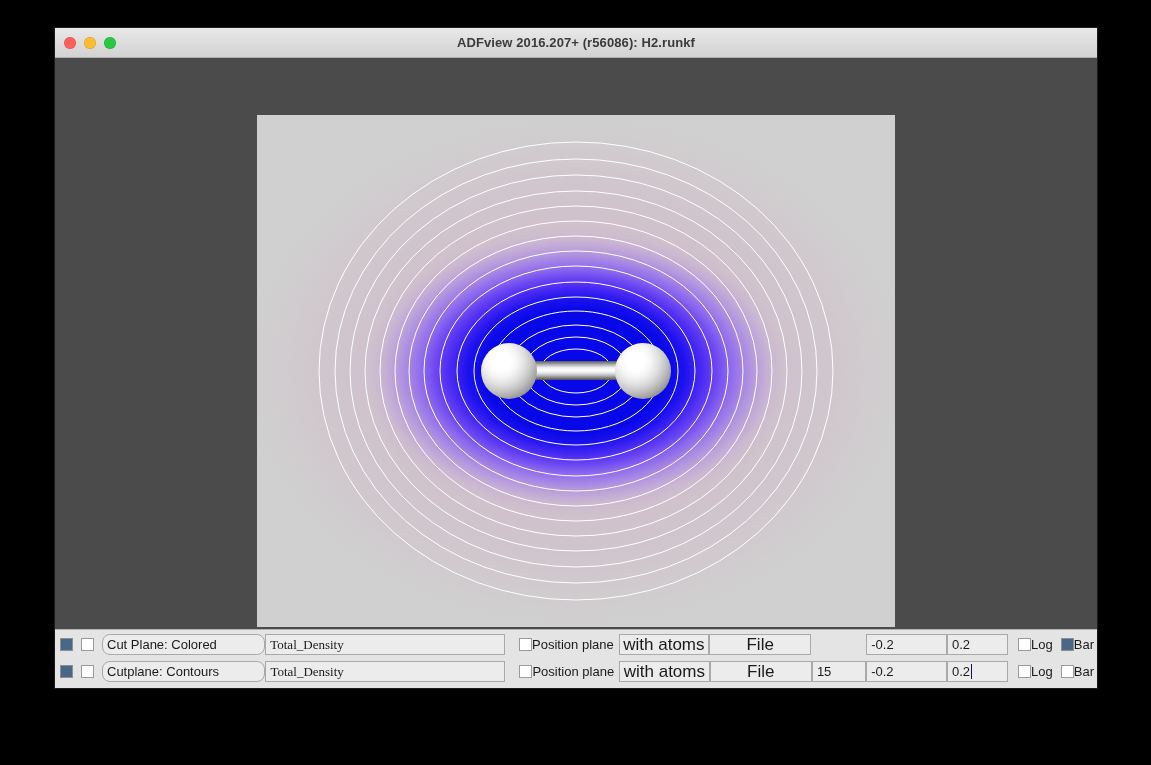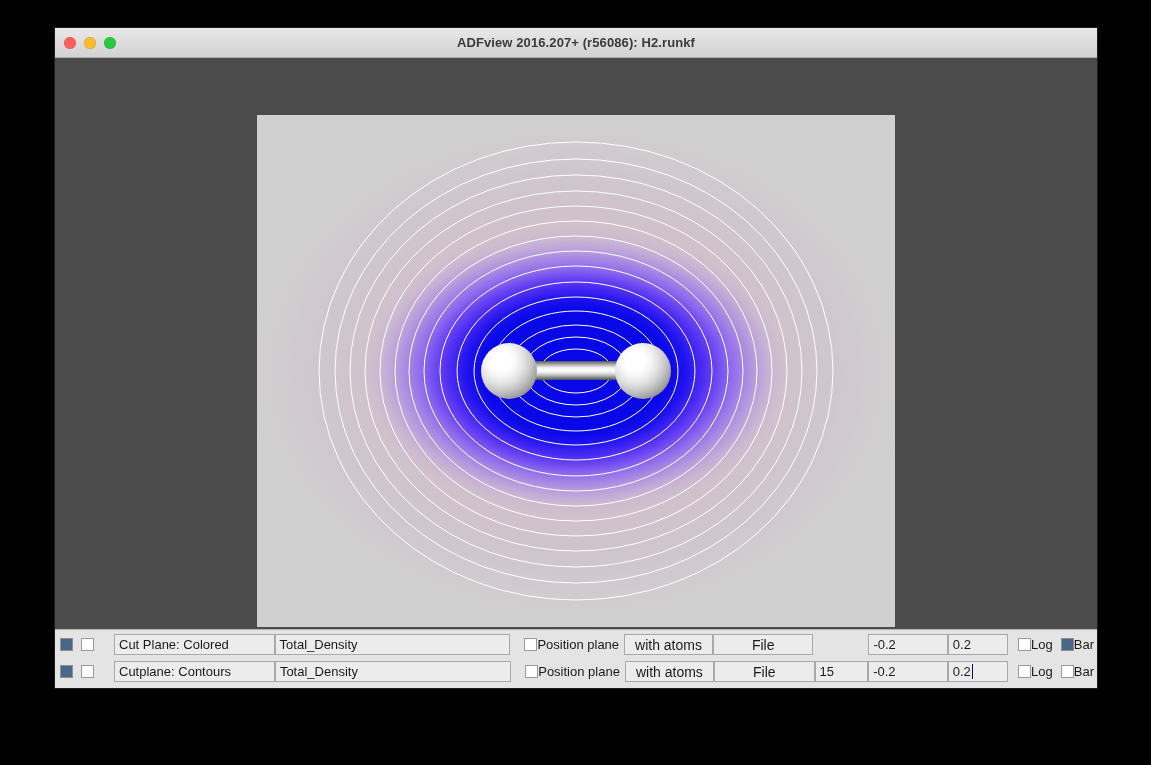--- a/index.html
+++ b/index.html
@@ -286,40 +286,40 @@
     border: 1px solid #a9a9a9;
     font-size: 13px;
     color: #1a1a1a;
     display: flex;
     align-items: center;
     padding: 0 4px;
     white-space: nowrap;
     overflow: hidden;
     position: relative;
   }
-  .tfield.w-name  { width: 166px; margin-left: 20px; }
-  .tfield.w-var   { width: 244px; }
+  .tfield.w-name  { width: 166px; margin-left: 8px; border-radius: 8px; }
+  .tfield.w-var   { width: 244px; font-family: Liberation Serif, serif; }
   .tfield.w-num   { width: 82px; }
   .tfield.w-num2  { width: 62px; }
   .tfield.w-steps { width: 55px; }
 
   .caret {
     display: inline-block;
     width: 1px;
     height: 15px;
     background: #101050;
     margin-left: 1px;
   }
 
   .btn {
     height: 21px;
     box-sizing: border-box;
     background: #ececec;
     border: 1px solid #a9a9a9;
-    font-size: 14px;
+    font-size: 17px;
     color: #1a1a1a;
     display: flex;
     align-items: center;
     justify-content: center;
     white-space: nowrap;
   }
   .btn.w-atoms { width: 92px; }
   .btn.w-file  { width: 104px; }
 
   .lbl {

